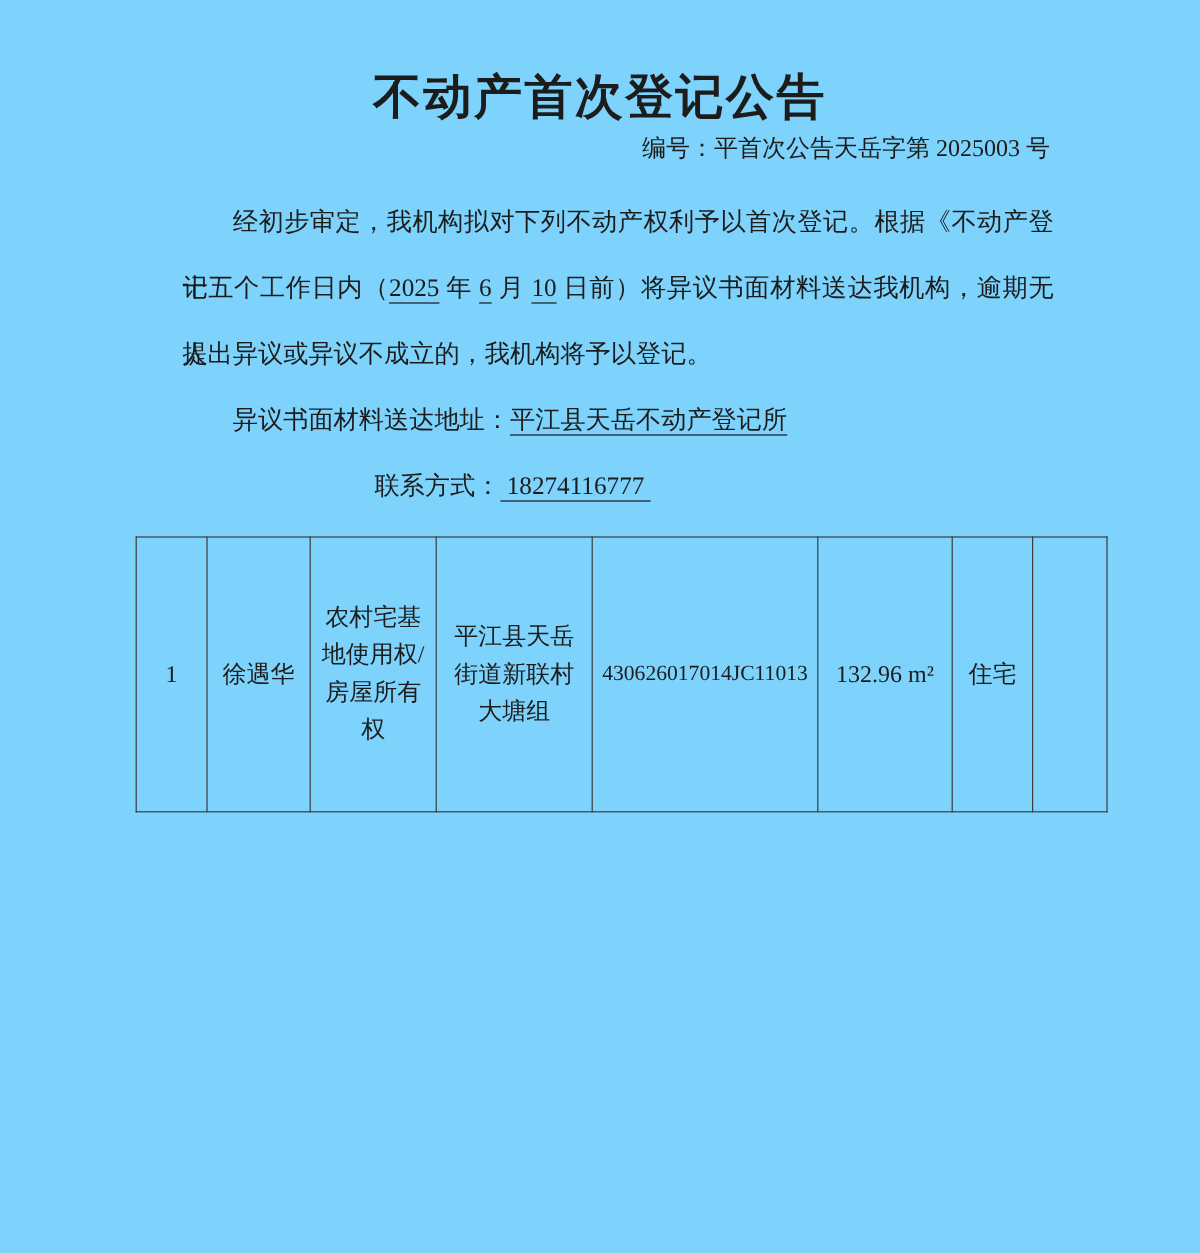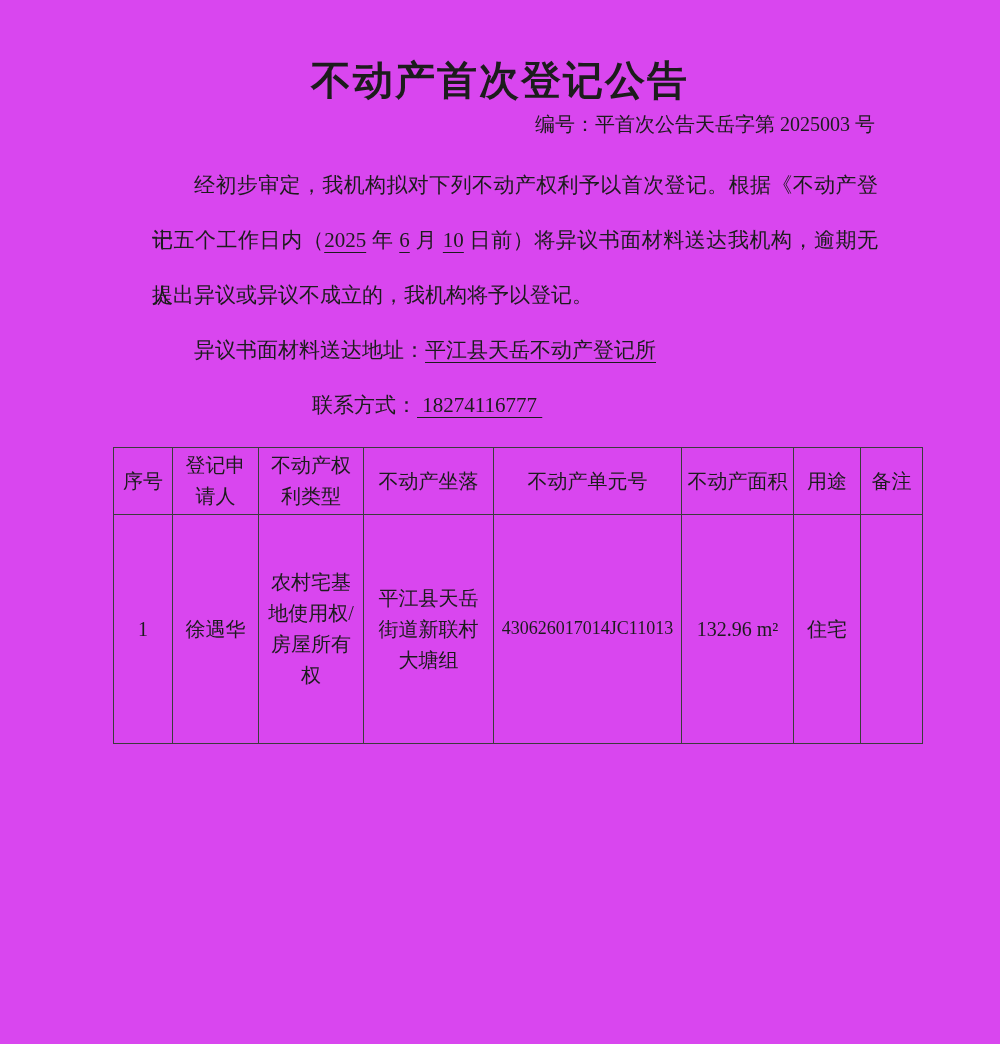--- a/index.html
+++ b/index.html
@@ -6,21 +6,21 @@
   body {
     width: 1000px;
     background: #ffffff;
     font-family: "Liberation Serif", "DejaVu Serif", serif;
     color: #1c1c1c;
   }
   .page {
     position: relative;
     width: 1000px;
     height: 1044px;
-    background: #d946ef;
+    background: #7dd3fc;
     overflow: hidden;
   }
   .doc-title {
     padding-top: 58px;
     height: 46px;
     line-height: 46px;
     text-align: center;
     font-size: 40px;
     font-weight: 700;
     letter-spacing: 2px;
@@ -123,30 +123,20 @@
       <col style="width:59px">
       <col style="width:86px">
       <col style="width:105px">
       <col style="width:130px">
       <col style="width:188px">
       <col style="width:112px">
       <col style="width:67px">
       <col style="width:62px">
     </colgroup>
     <tbody>
-        <tr class="header-row">
-      <th>序号</th>
-      <th>登记申请人</th>
-      <th>不动产权利类型</th>
-      <th>不动产坐落</th>
-      <th>不动产单元号</th>
-      <th class="area-h">不动产面积</th>
-      <th>用途</th>
-      <th>备注</th>
-    </tr>
     <tr class="data-row">
       <td>1</td>
       <td>徐遇华</td>
       <td>农村宅基地使用权/房屋所有权</td>
       <td>平江县天岳街道新联村大塘组</td>
       <td class="unit-cell">430626017014JC11013</td>
       <td class="area-cell">132.96 m²</td>
       <td>住宅</td>
       <td></td>
     </tr>

